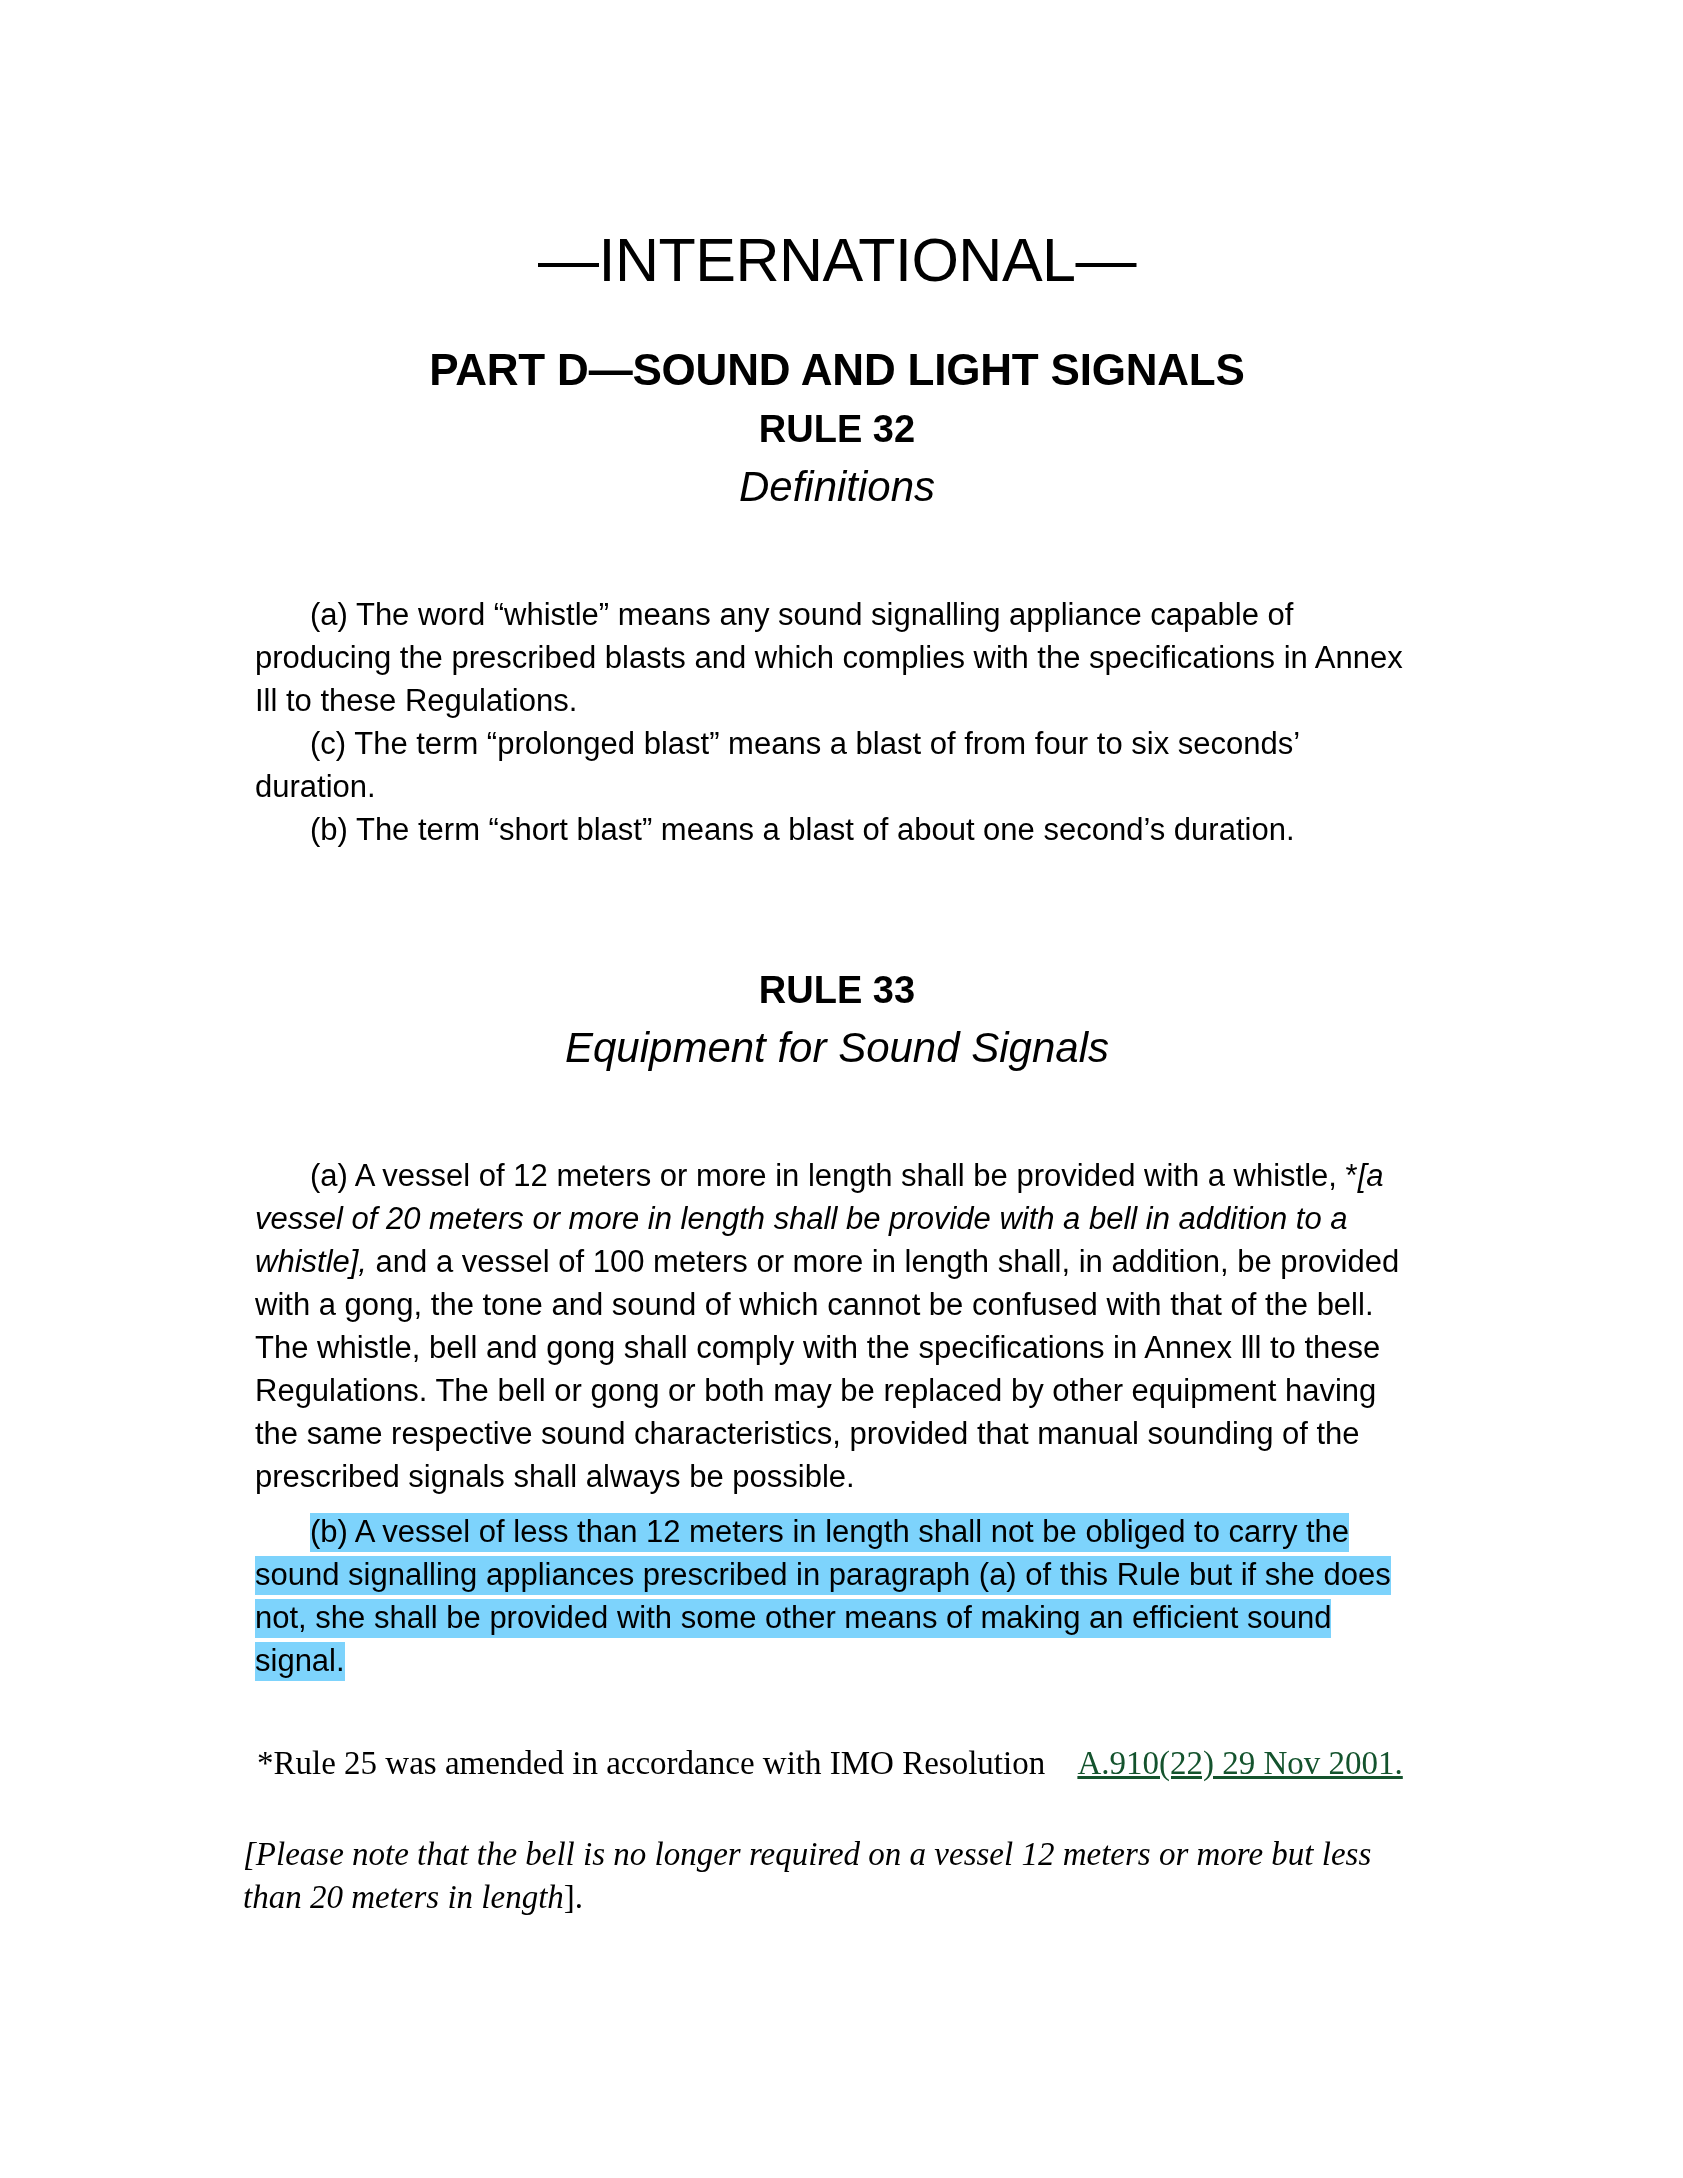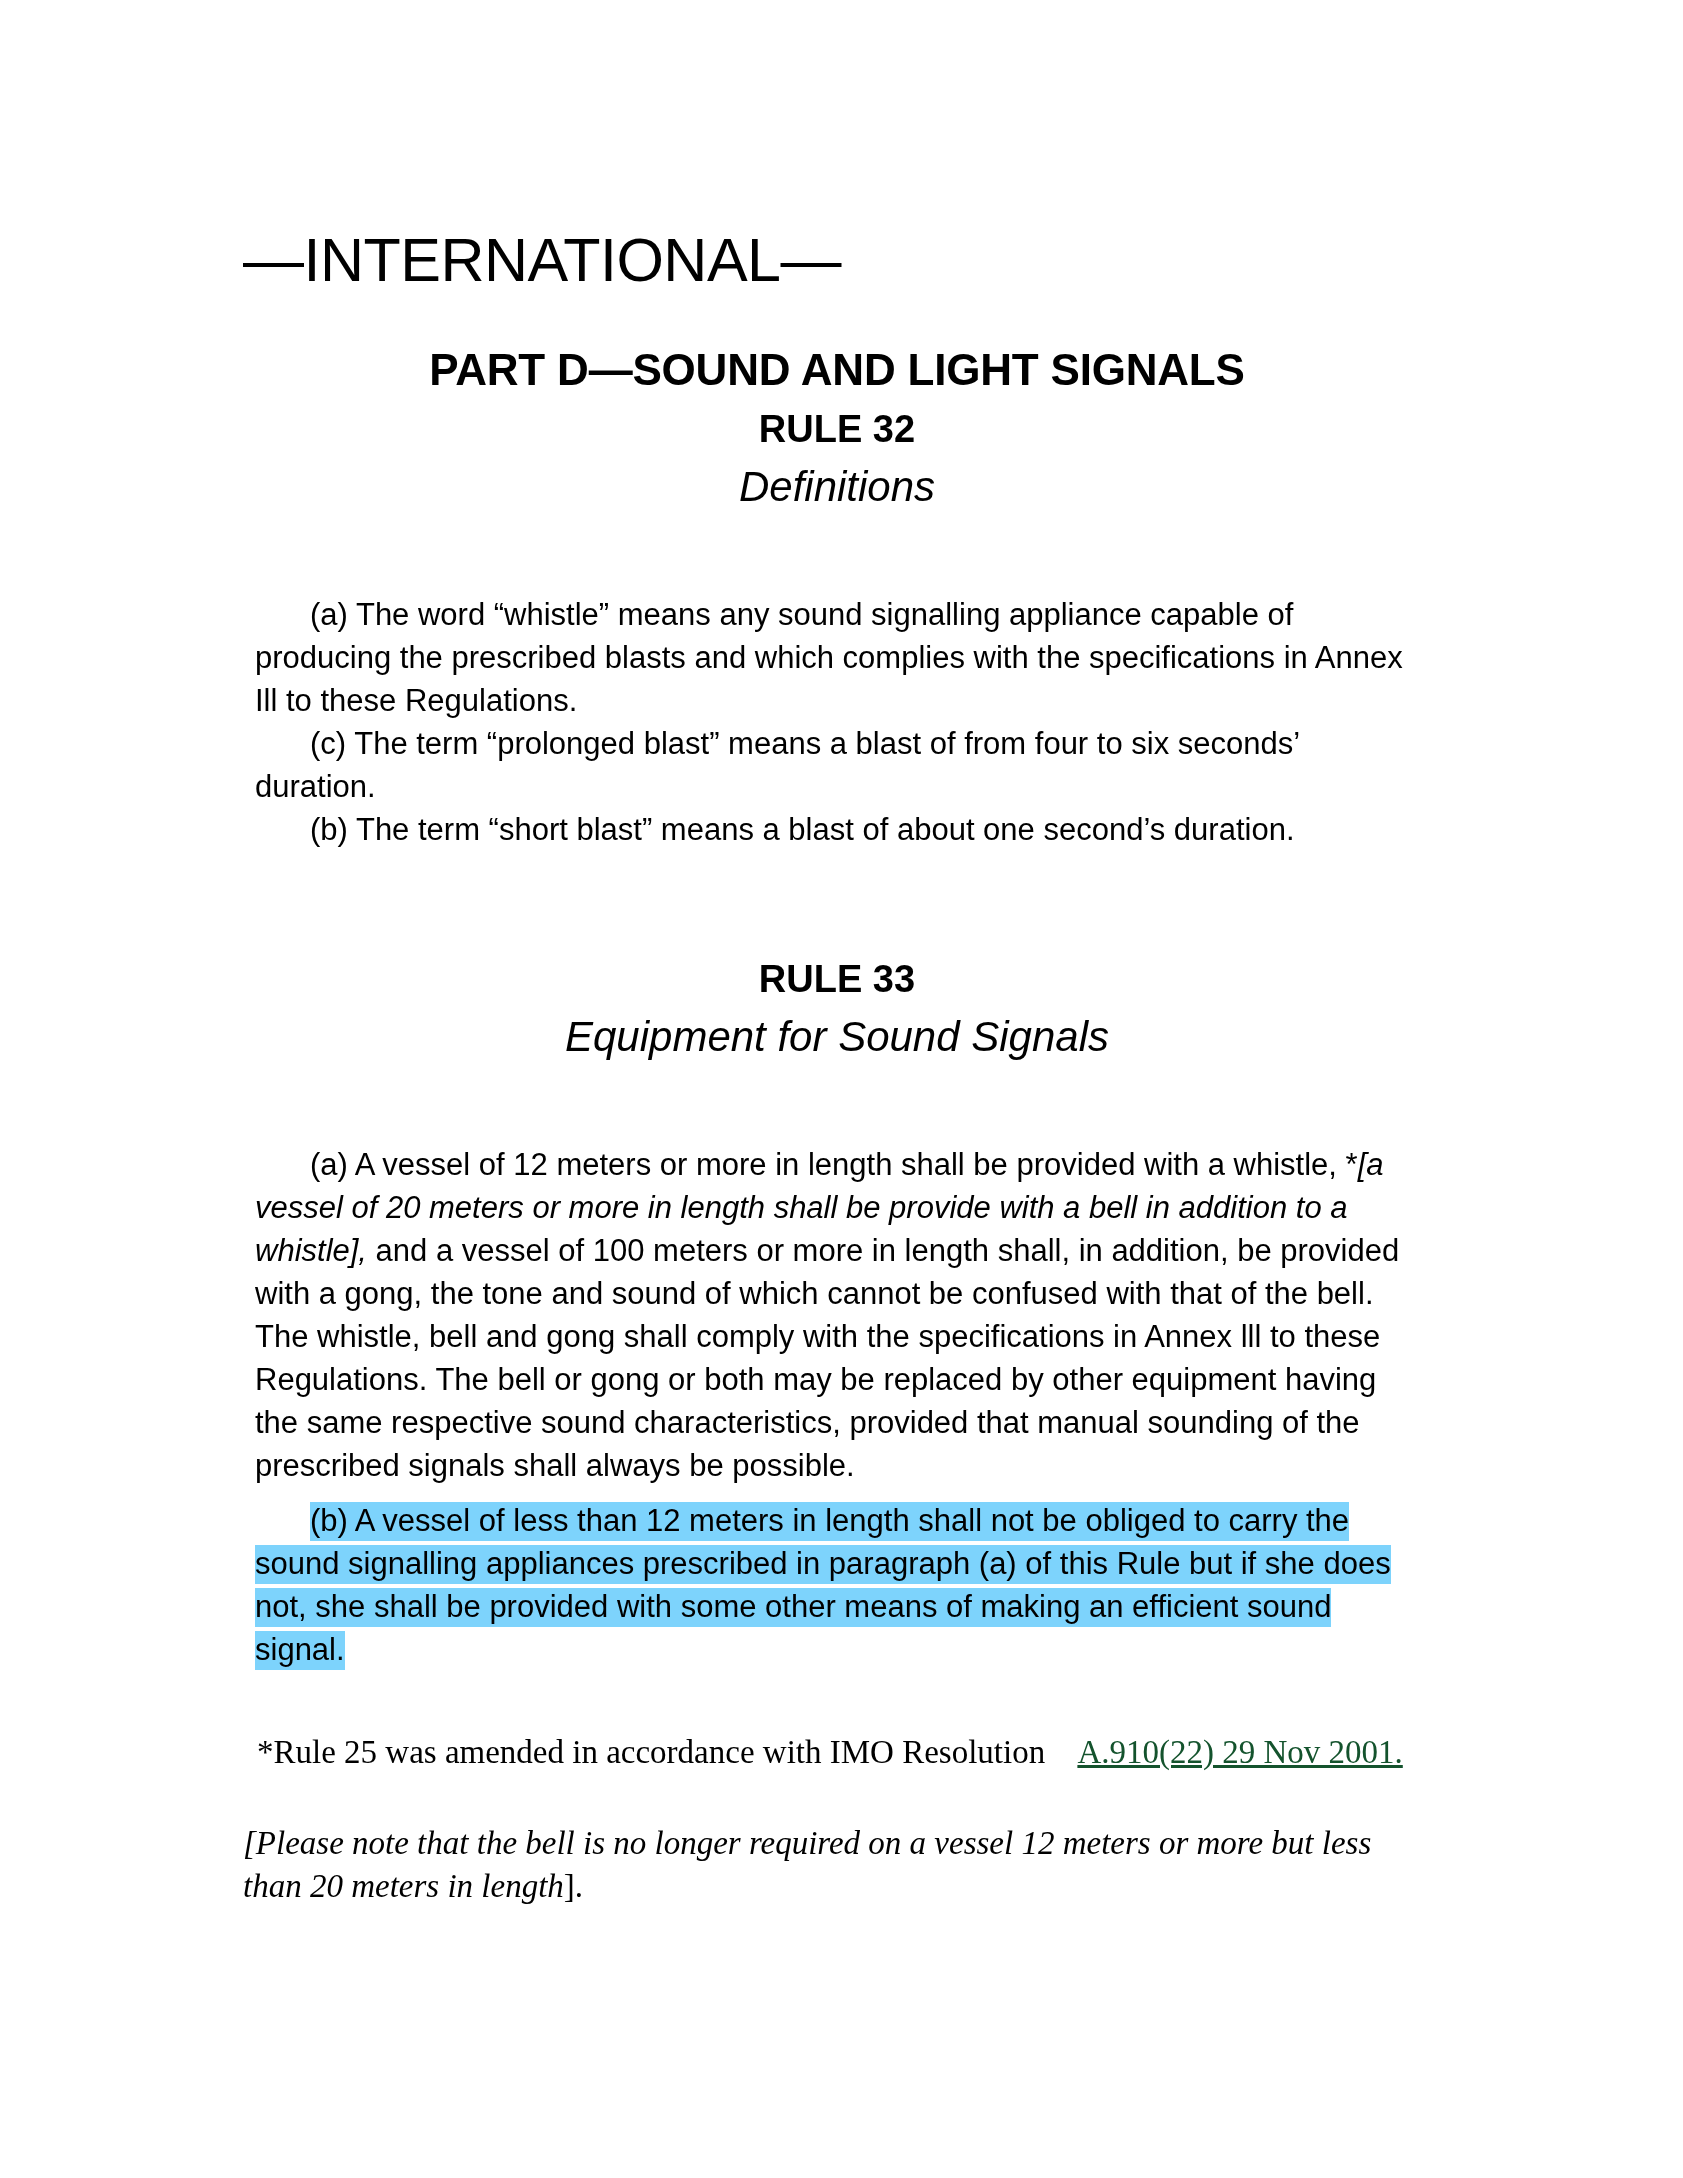--- a/index.html
+++ b/index.html
@@ -23,21 +23,21 @@
   }
   .content {
     position: absolute;
     left: 243px;
     top: 0;
     width: 1188px;
   }
 
   
   .doc-title {
-    text-align: left;
+    text-align: center;
     font-size: 61px;
     font-weight: 400;
     line-height: 1.0;
     letter-spacing: -0.5px;
     margin: 0;
     padding-top: 230px;
     font-family: "Liberation Sans", sans-serif;
   }
   .doc-subtitle {
     text-align: center;
@@ -65,21 +65,21 @@
   }
   .rule-sub {
     text-align: center;
     font-size: 42px;
     font-style: italic;
     font-weight: 400;
     line-height: 1.1;
     margin: 12px 0 0 0;
   }
   .rule-num.r33 {
-    margin-top: 4px;
+    margin-top: 15px;
   }
 
   
   .body-block {
     font-size: 31px;
     line-height: 43px;
     text-align: left;
     margin: 12px;
     font-family: "Liberation Sans", sans-serif;
   }

